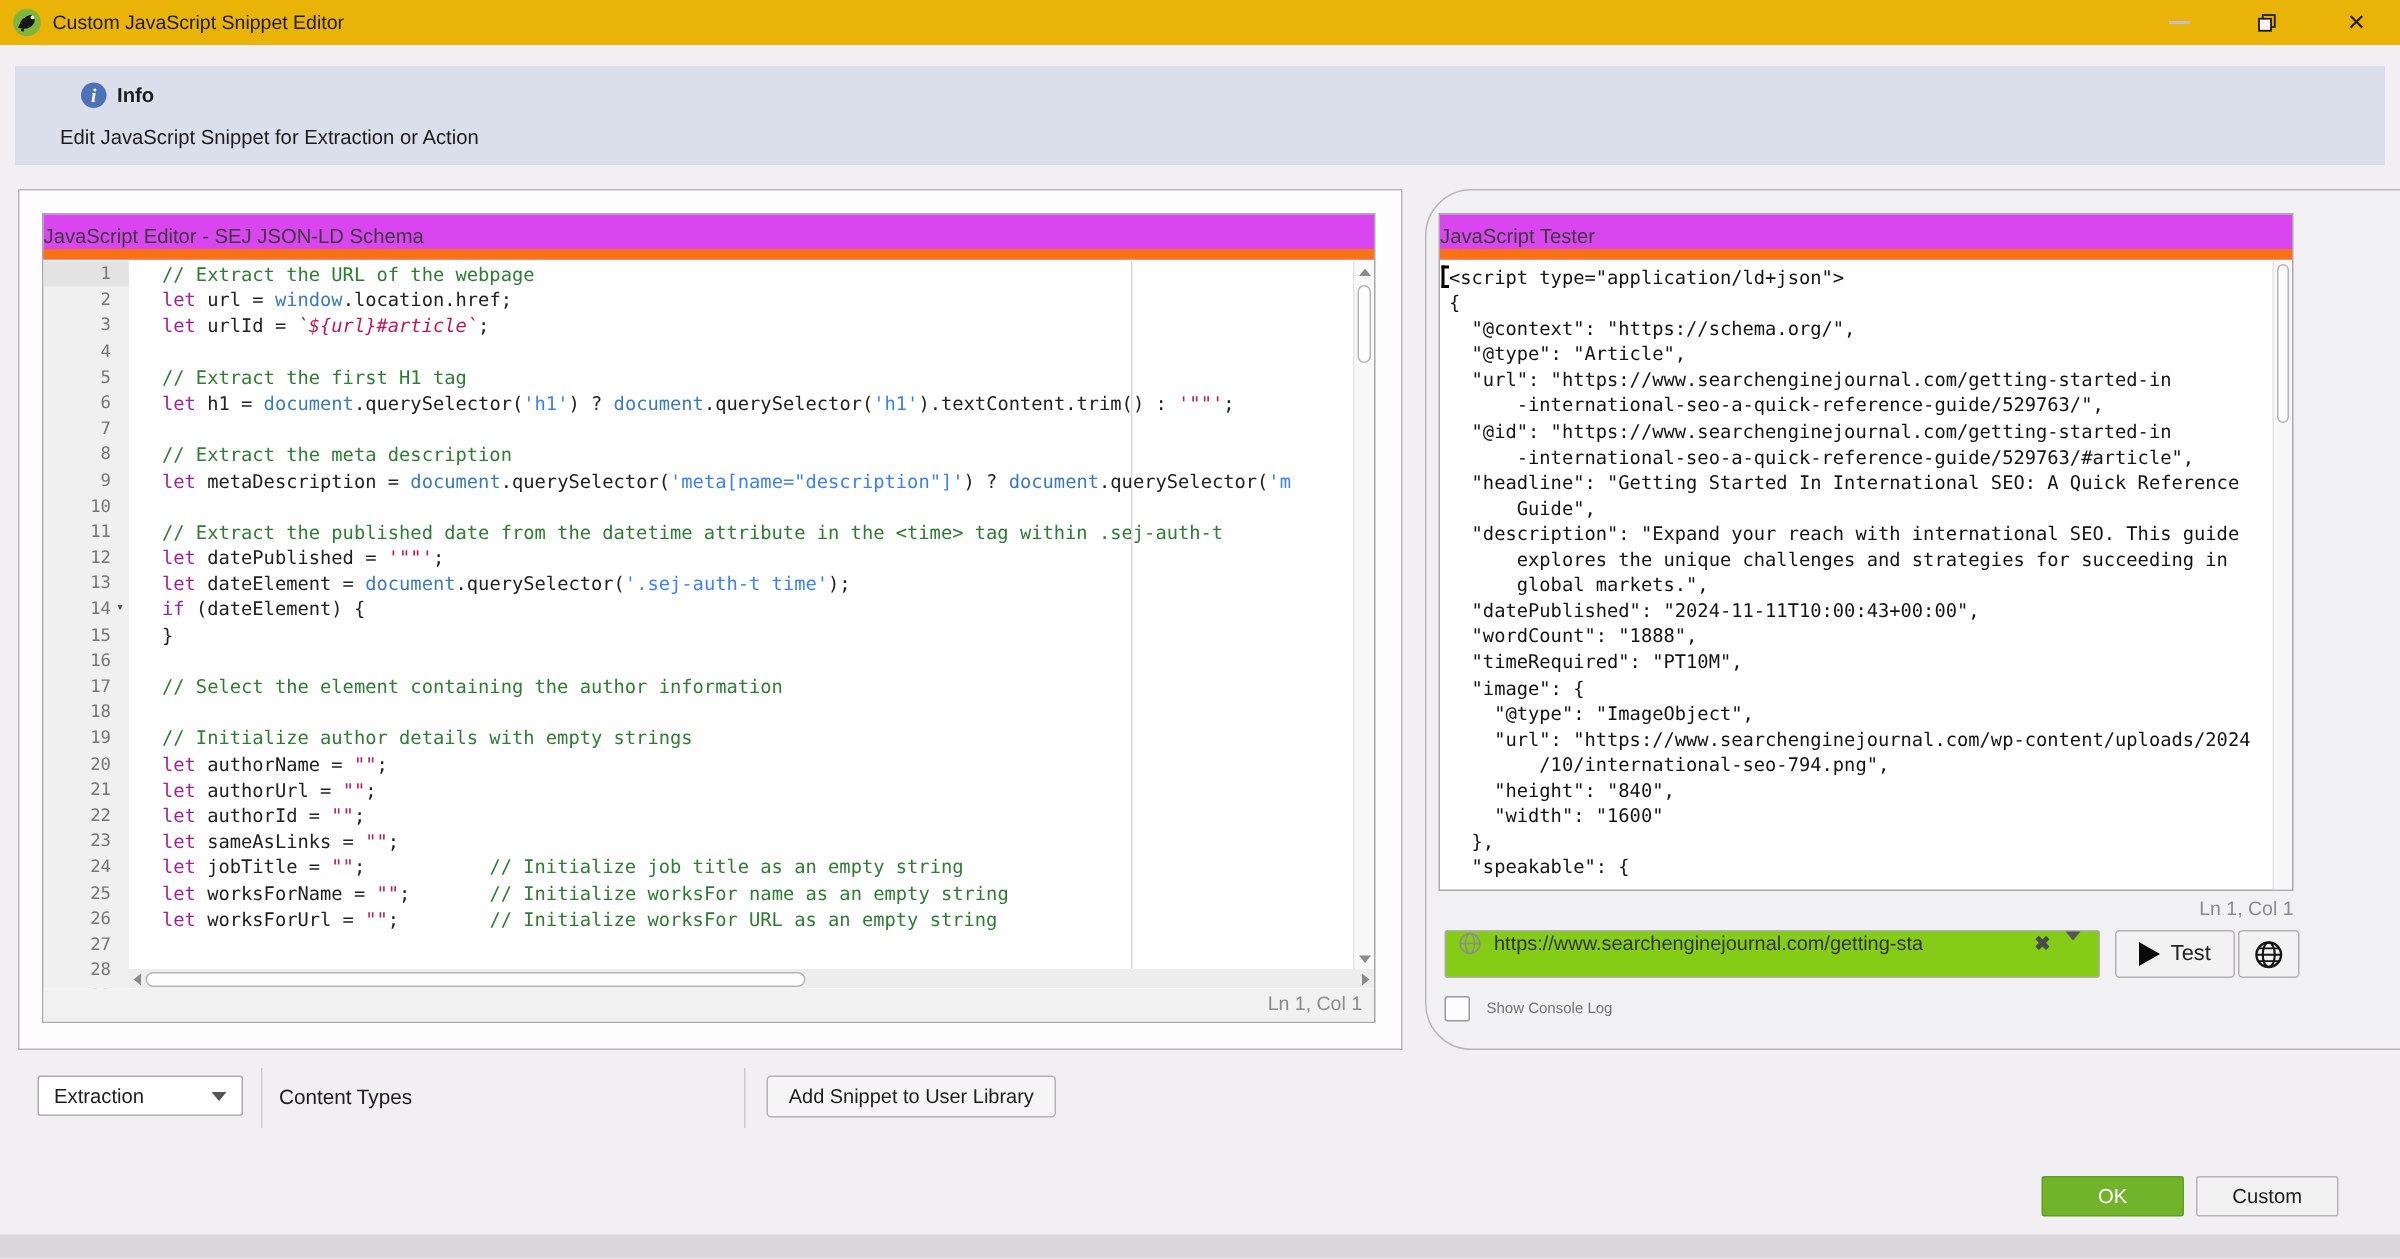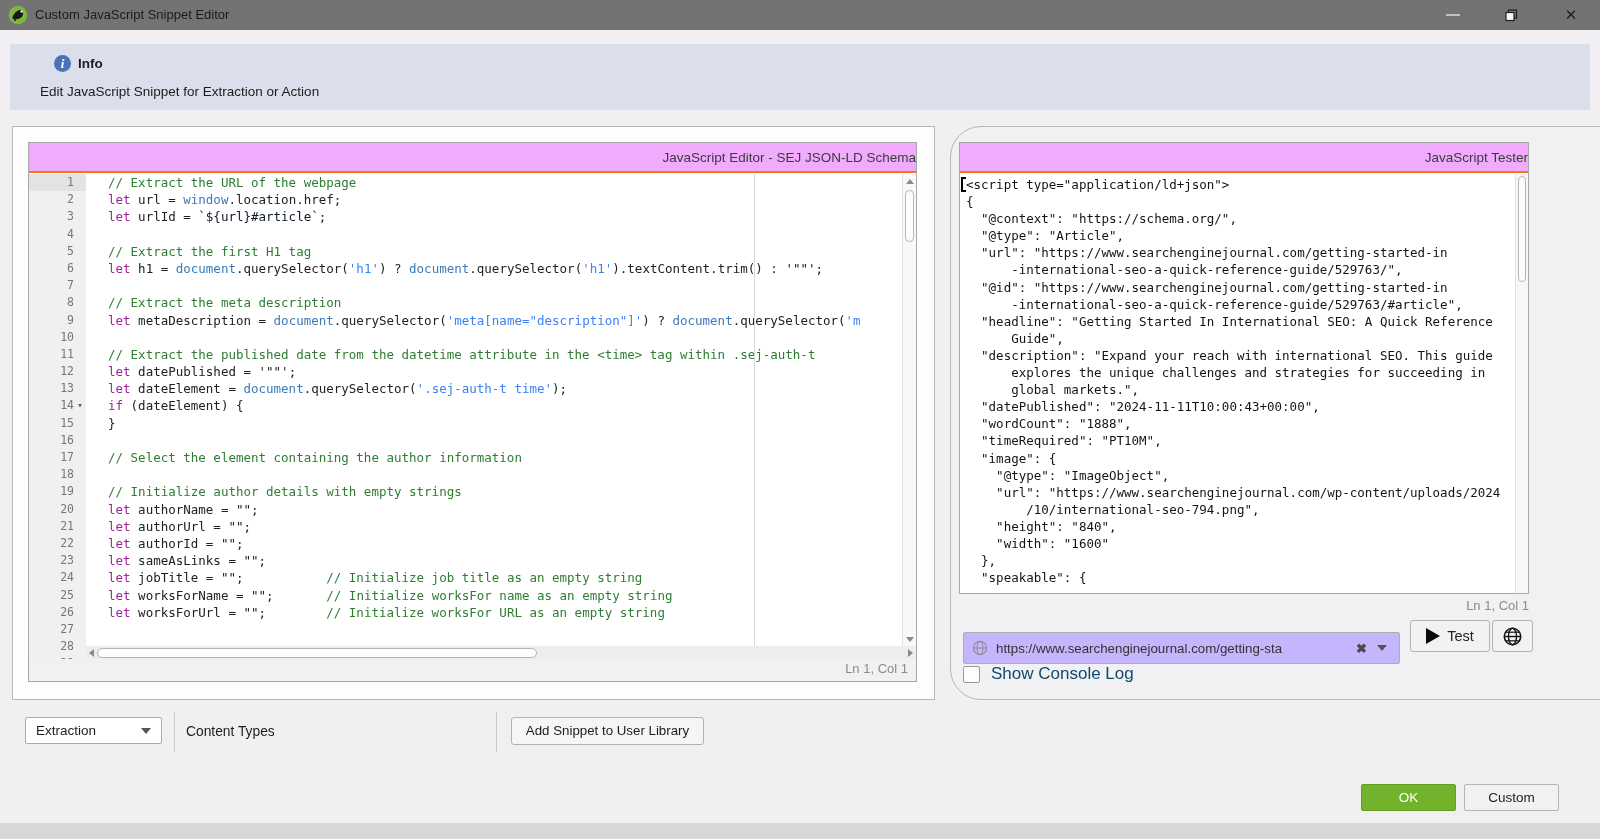--- a/index.html
+++ b/index.html
@@ -1,21 +1,21 @@
 <!DOCTYPE html>
 <html><head>
 <meta charset="utf-8">
 <style>
   * { margin:0; padding:0; box-sizing:border-box; }
   html,body { width:1600px; height:839px; }
   body { font-family:"Liberation Sans", sans-serif; background:#f1eff1; position:relative; overflow:hidden; }
   .app { position:absolute; inset:0; width:1600px; height:839px; background:#f1eff1; }
 
   
-  .titlebar { position:absolute; left:0; top:0; width:1600px; height:30px; background:#737373; }
+  .titlebar { position:absolute; left:0; top:0; width:1600px; height:30px; background:#eab308; }
   .app-icon { position:absolute; left:8px; top:5px; width:20px; height:20px; }
   .title-text { position:absolute; left:35px; top:7px; font-size:13px; color:#1b1b1b; }
   .winbtn { position:absolute; top:0; width:46px; height:30px; display:flex; align-items:center; justify-content:center; cursor:default; }
   .btn-min { left:1430px; }
   .btn-min .dash { width:14px; height:2px; background:#c6c0c6; }
   .btn-restore { left:1488px; }
   .btn-close { left:1548px; font-size:15px; color:#1f1f1f; }
 
   
   .info-banner { position:absolute; left:10px; top:44px; width:1580px; height:66px; background:#dbdfeb; }
@@ -24,33 +24,33 @@
   .info-title { font-size:13.5px; font-weight:bold; color:#1c1c1c; }
   .info-sub { position:absolute; left:30px; top:40px; font-size:13.5px; color:#1c1c1c; }
 
   
   .panel { position:absolute; top:126px; height:574px; border:1px solid #b9b6b9; }
   .panel-left { left:12px; width:923px; background:#fdfdfd; }
   .panel-right { left:950px; width:688px; background:#f1f0f2;border-radius:31px; }
 
   
   .editor-box { position:absolute; left:15px; top:15px; width:889px; height:540px; border:1px solid #a8a8a8; background:#fff; }
-  .box-header { position:absolute; left:0; top:0; right:0; height:30px; background:#f0abfc; border-bottom:2px solid #f97316; text-align:right; line-height:30px; font-size:13.5px; color:#3b3b3b; }
+  .box-header { position:absolute; left:0; top:0; right:0; height:30px; background:#d946ef; border-bottom:7px solid #f97316; text-align:left; line-height:30px; font-size:13.5px; color:#3b3b3b; }
   .editor-body { position:absolute; left:0; top:31px; right:0; bottom:22px; overflow:hidden; }
   .gutter { position:absolute; left:0; top:0; bottom:0; width:57px; background:#f0f0f0; }
   .gut-row { height:17.2px; line-height:17.2px; font-family:"DejaVu Sans Mono", monospace; font-size:11.5px; color:#767676; text-align:right; padding-right:12px; position:relative; }
   .gut-row.active { background:#e3e3e3; }
   .fold-marker { position:absolute; right:1px; top:0; width:10px; color:#555; font-size:9px; text-align:center; }
   .code-area { position:absolute; left:57px; top:0; right:14px; bottom:0; overflow:hidden; padding-left:22px; }
   .code-line { height:17.2px; line-height:17.2px; font-family:"DejaVu Sans Mono", monospace; font-size:12.5px; white-space:pre; color:#212121; }
   .tk-c { color:#2e7d32; }
   .tk-k { color:#a0219e; }
   .tk-b { color:#3a7bb8; }
   .tk-s { color:#3b82f6; }
-  .tk-t { color:#0f172a; }
+  .tk-t { color:#be185d;font-style:italic; }
   .tk-p { color:#212121; }
   .ruler { position:absolute; left:725px; top:0; bottom:13px; width:1px; background:#d9d9d9; }
 
   
   .vscroll { position:absolute; right:0; top:0; bottom:13px; width:14px; background:#f8f8f8; border-left:1px solid #e4e4e4; }
   .v-arrow-up, .v-arrow-down { position:absolute; left:3px; width:0; height:0; border-left:4px solid transparent; border-right:4px solid transparent; }
   .v-arrow-up { top:5px; border-bottom:5px solid #8a8a8a; }
   .v-arrow-down { bottom:4px; border-top:5px solid #8a8a8a; }
   .v-thumb { position:absolute; left:2px; right:2px; border:1px solid #b5b5b5; background:#fdfdfd; border-radius:5px; }
   .editor-vthumb { top:16px; height:52px; }
@@ -66,33 +66,33 @@
   .tester-body { position:absolute; left:0; top:31px; right:0; bottom:0; overflow:hidden; }
   .tester-code { position:absolute; left:0; top:2px; right:13px; bottom:0; padding-left:6px; overflow:hidden; }
   .t-line { height:17.1px; line-height:17.1px; font-family:"DejaVu Sans Mono", monospace; font-size:12.5px; white-space:pre; color:#141414; }
   .t-cursor { position:absolute; left:1px; top:3px; width:5px; height:15px; border-left:2px solid #000; border-top:2px solid #000; border-bottom:2px solid #000; }
   .tester-vscroll { position:absolute; right:0; top:0; bottom:0; width:13px; background:#f7f7f7; border-left:1px solid #e4e4e4; }
   .tester-vthumb { top:2px; height:106px; }
   .tester-status { position:absolute; left:8px; top:471px; width:570px; font-size:13px; color:#8b8b8b; text-align:right; }
 
   
   .url-row { position:absolute; left:12px; top:493px; width:570px; height:32px; }
-  .url-input { position:absolute; left:0; top:12px; width:437px; height:32px; background:#c4b5fd; border:1px solid #b0adb0; border-radius:2px; display:flex; align-items:center; }
+  .url-input { position:absolute; left:0; top:0; width:437px; height:32px; background:#84cc16; border:1px solid #b0adb0; border-radius:2px; display:flex; }
   .url-globe { margin-left:8px; flex:0 0 auto; }
   .url-text { margin-left:8px; font-size:13.3px; color:#333; white-space:nowrap; overflow:hidden; flex:1 1 auto; }
   .url-clear { flex:0 0 auto; font-size:13px; font-weight:bold; color:#4a4a4a; padding:0 10px 0 6px; cursor:default; }
   .url-caret { flex:0 0 auto; margin-right:12px; width:0; height:0; border-left:5px solid transparent; border-right:5px solid transparent; border-top:6px solid #555; }
   .test-btn { position:absolute; left:447px; top:0; width:80px; height:32px; background:#f3f2f3; border:1px solid #b4b1b4; border-radius:3px; display:flex; align-items:center; justify-content:center; gap:7px; font-size:14.5px; color:#222; cursor:default; }
   .play-tri { width:0; height:0; border-top:8px solid transparent; border-bottom:8px solid transparent; border-left:14px solid #0a0a0a; }
   .globe-btn { position:absolute; right:0; top:0; width:41px; height:32px; background:#f3f2f3; border:1px solid #b4b1b4; border-radius:3px; display:flex; align-items:center; justify-content:center; cursor:default; }
 
   
   .console-row { position:absolute; left:12px; top:537px; display:flex; align-items:center; gap:11px; }
   .checkbox { width:17px; height:17px; background:#fdfdfd; border:1px solid #999; border-radius:2px; }
-  .console-label { font-size:17px; color:#0c4a6e; }
+  .console-label { font-size:10px; color:#737373; }
 
   
   .select-box { position:absolute; left:25px; top:717px; width:137px; height:27px; background:#fff; border:1px solid #aeabae; border-radius:2px; display:flex; align-items:center; cursor:default; }
   .select-box .sel-text { flex:1; padding-left:10px; font-size:13.5px; color:#1d1d1d; }
   .select-box .sel-caret { margin-right:10px; width:0; height:0; border-left:5px solid transparent; border-right:5px solid transparent; border-top:6px solid #555; }
   .fdiv { position:absolute; top:712px; width:1px; height:40px; background:#cdcacd; }
   .fdiv1 { left:174px; } .fdiv2 { left:496px; }
   .ct-label { position:absolute; left:186px; top:724px; font-size:13.8px; color:#1d1d1d; }
   .ct-input { position:absolute; left:291px; top:716px; width:188px; height:30px; background:#fff; border:1px solid #aeabae; border-radius:2px; display:flex; align-items:center; }
   .ct-input input { border:none; outline:none; flex:1; padding-left:9px; font-size:13.5px; color:#1d1d1d; font-family:"Liberation Sans", sans-serif; background:transparent; width:140px; }

